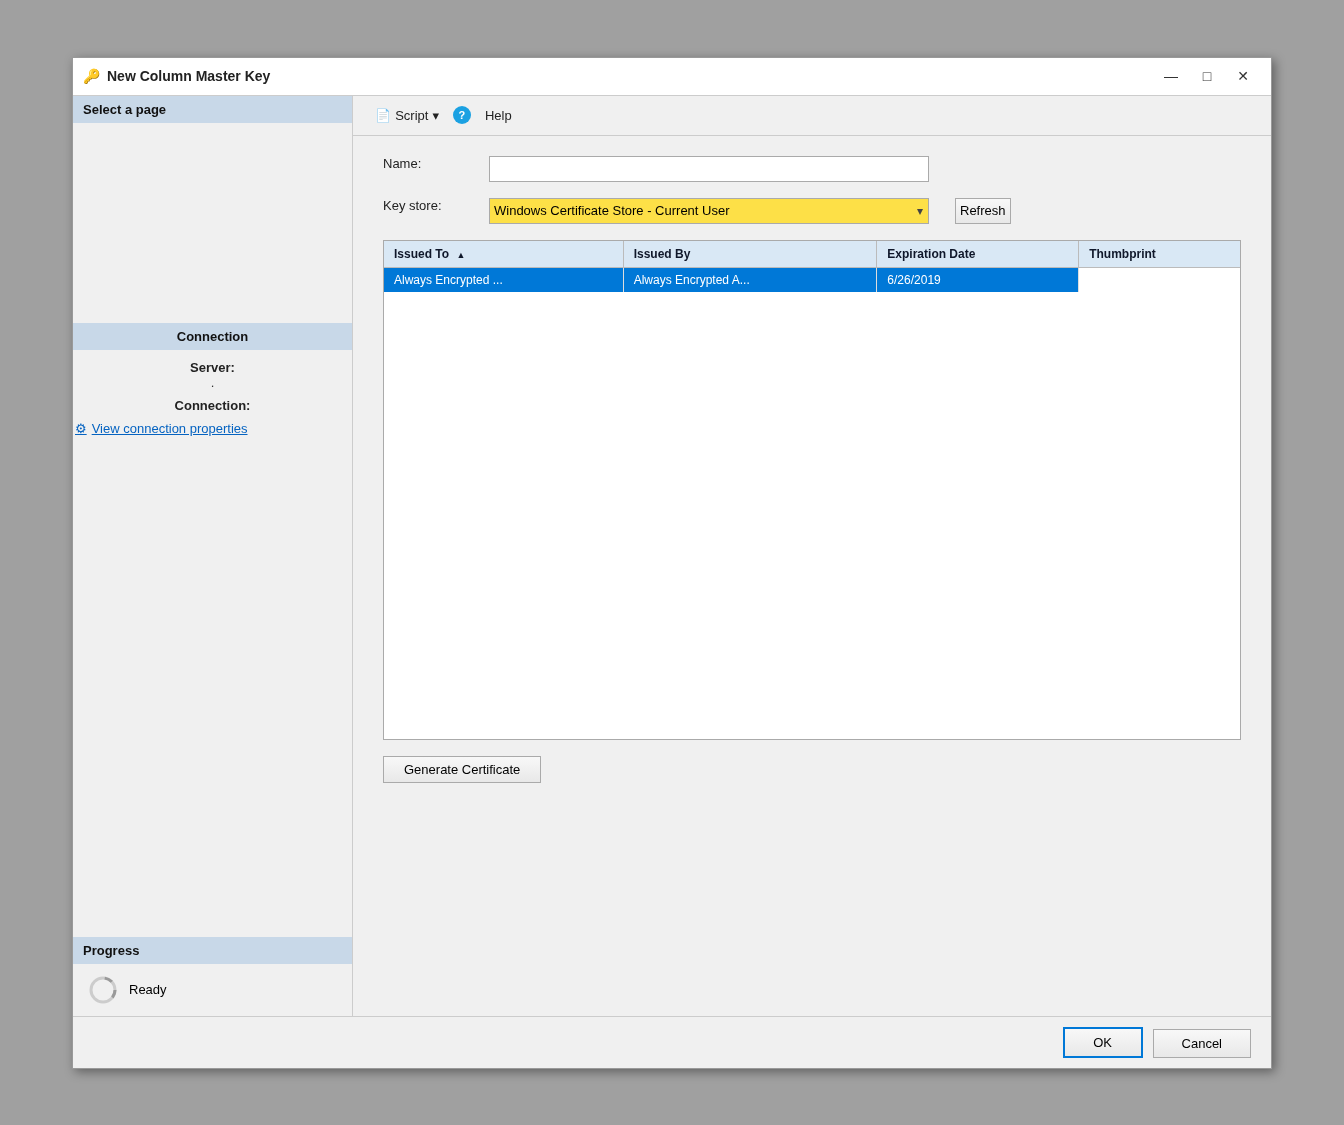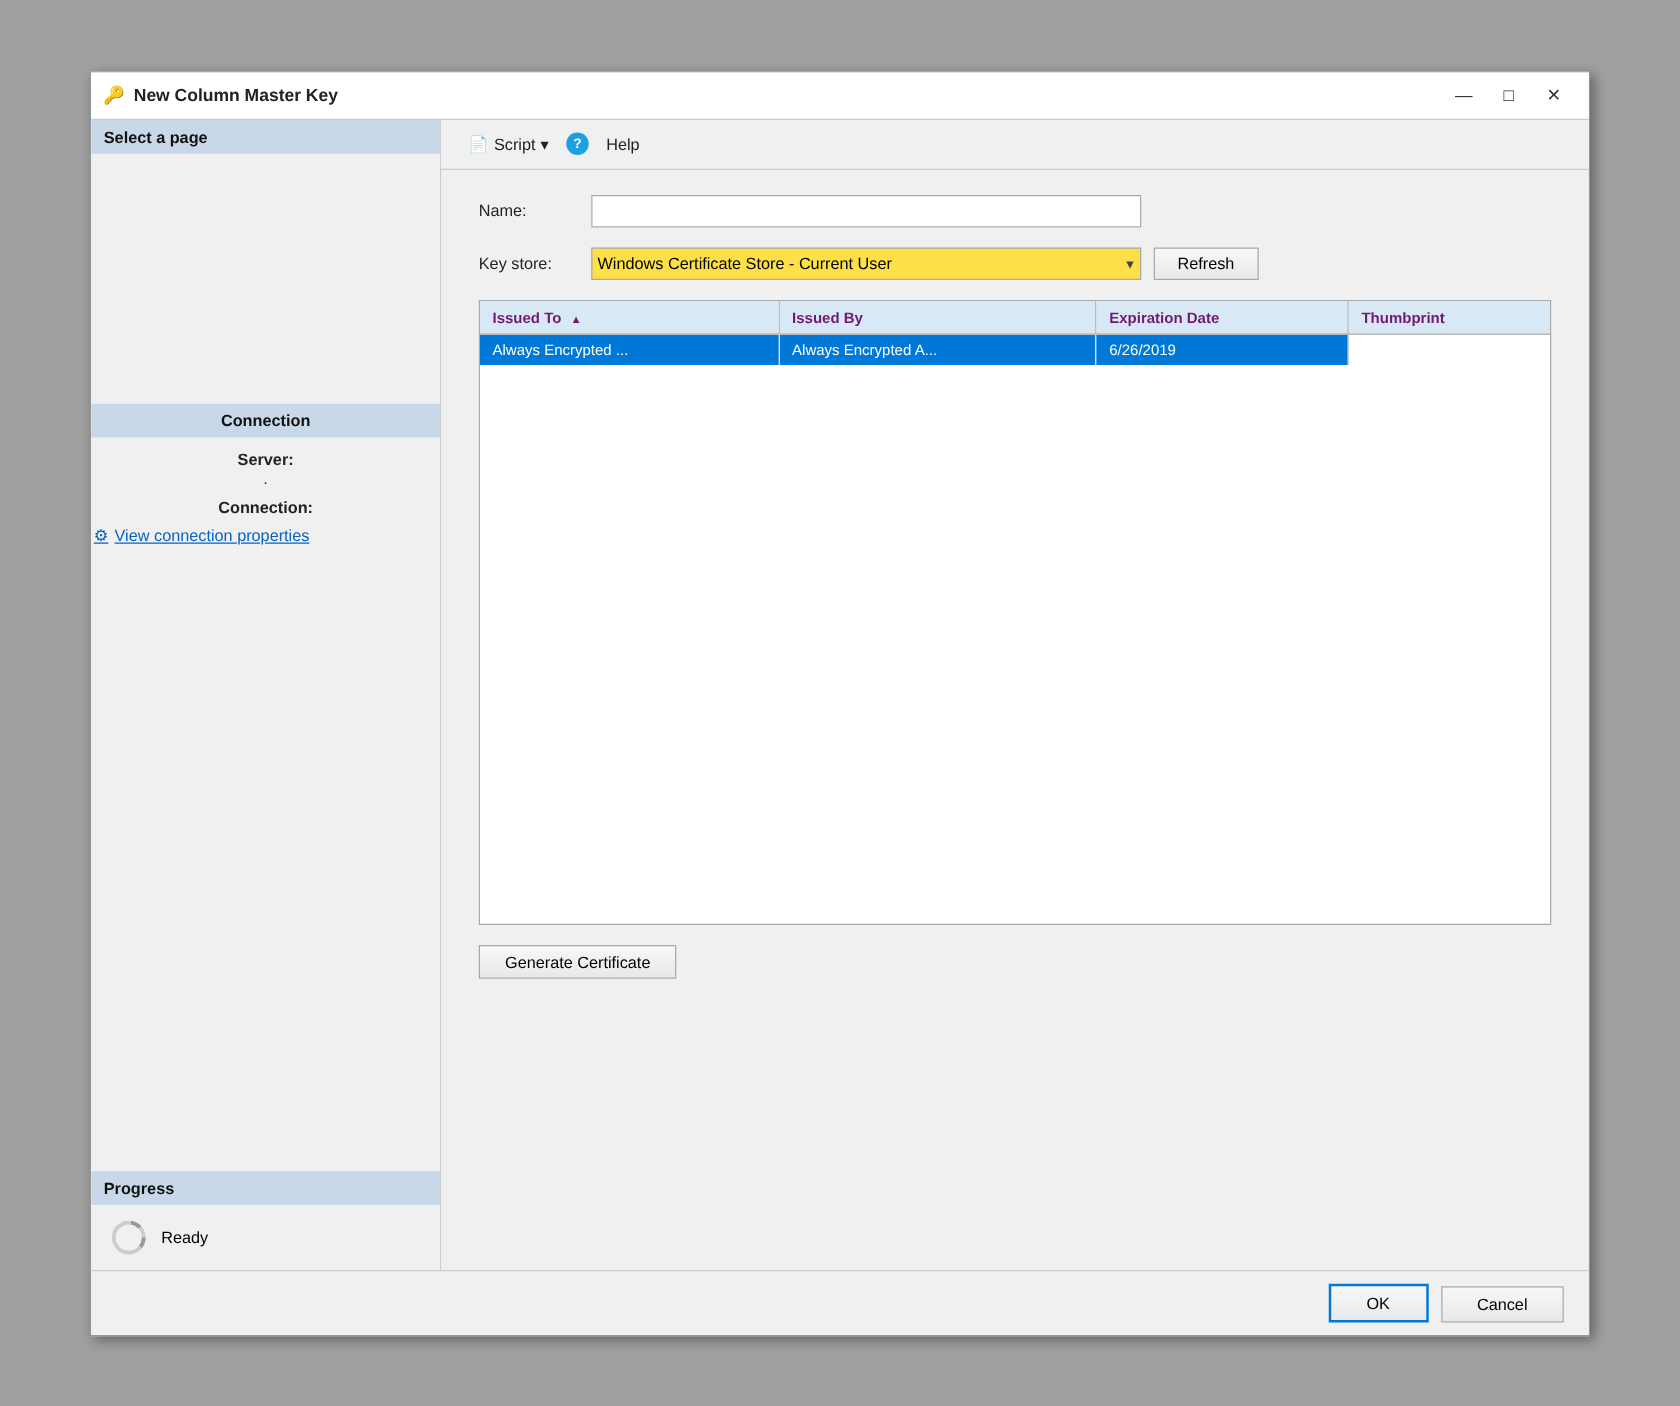--- a/index.html
+++ b/index.html
@@ -155,22 +155,23 @@
       font-size: 11px;
       font-weight: bold;
     }
 
     .form-area {
       padding: 20px 30px;
       flex: 1;
     }
     .form-row {
       display: flex;
-      align-items: center;
+      align-items: flex-start;
       margin-bottom: 16px;
+      gap: 16px;
     }
     .form-label {
       width: 90px;
       font-size: 13px;
       color: #222;
       flex-shrink: 0;
     }
     .form-input {
       width: 440px;
       height: 26px;
@@ -201,21 +202,21 @@
       position: absolute;
       right: 6px;
       top: 50%;
       transform: translateY(-50%);
       pointer-events: none;
       font-size: 12px;
       color: #444;
     }
     .form-button {
       margin-left: 10px;
-      padding: 4px 18px;
+      padding: 4px 4px;
       border: 1px solid #aaa;
       background: linear-gradient(to bottom, #f8f8f8, #e8e8e8);
       cursor: pointer;
       font-size: 13px;
       height: 26px;
     }
 
     
     .enclave-row {
       display: flex;
@@ -256,21 +257,21 @@
       border-collapse: collapse;
     }
     .cert-table thead tr {
       background: #d9e8f5;
     }
     .cert-table th {
       padding: 6px 10px;
       text-align: left;
       font-weight: 600;
       font-size: 12px;
-      color: #701a75;
+      color: #0f172a;
       border-right: 1px solid #bbb;
       border-bottom: 1px solid #bbb;
       position: relative;
     }
     .cert-table th:last-child { border-right: none; }
     .cert-table td {
       padding: 5px 10px;
       font-size: 12px;
       border-right: 1px solid #ddd;
       margin-top: 24px;

